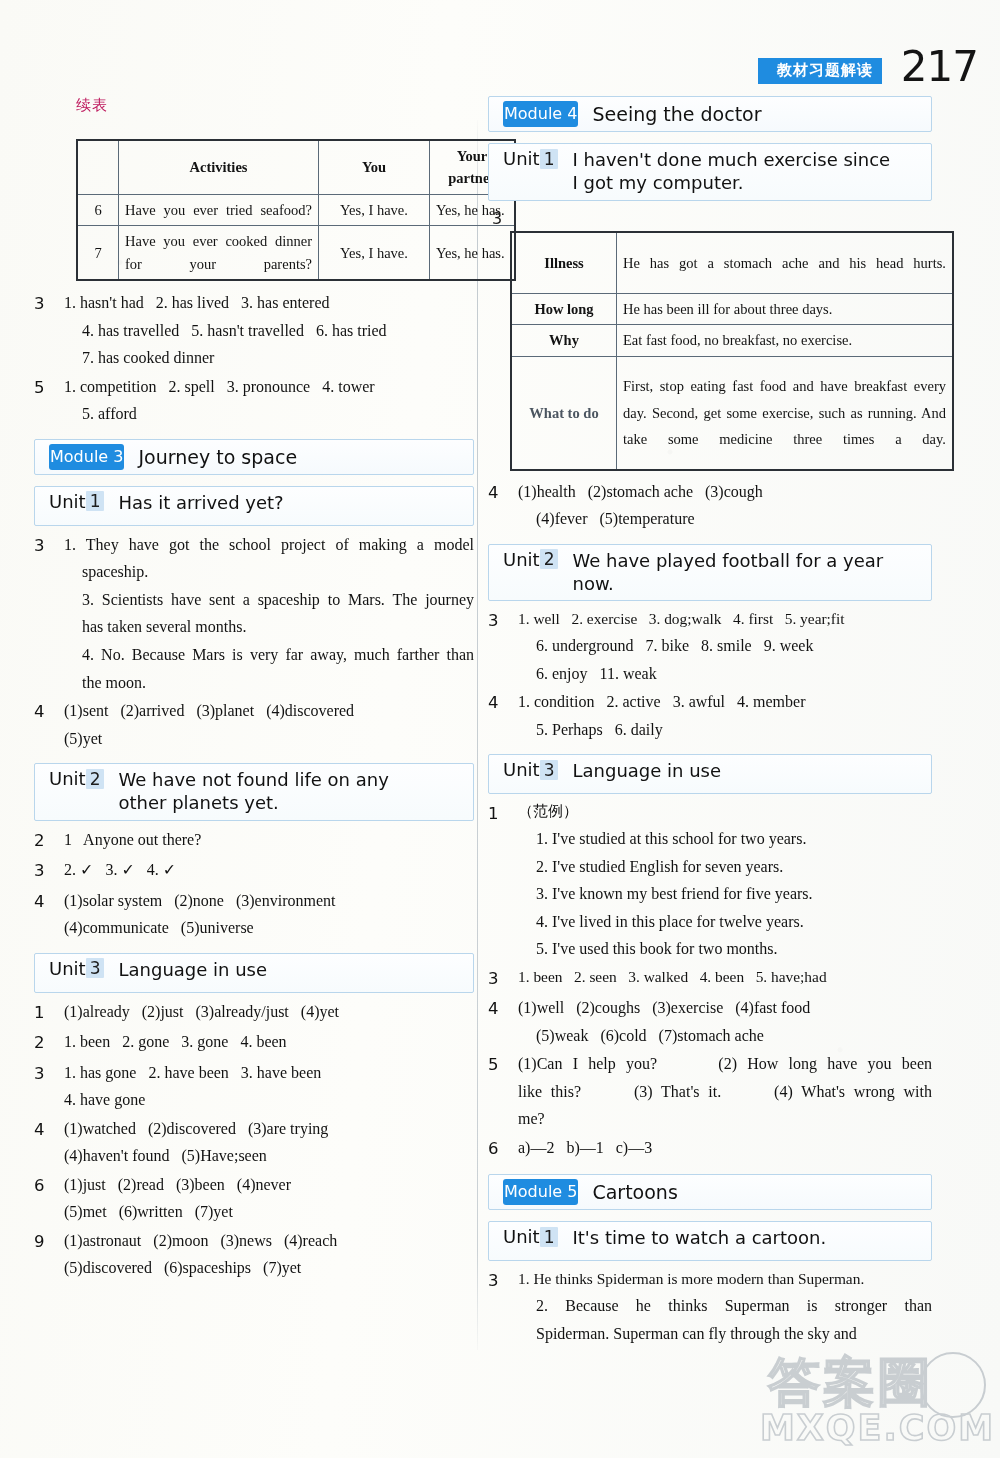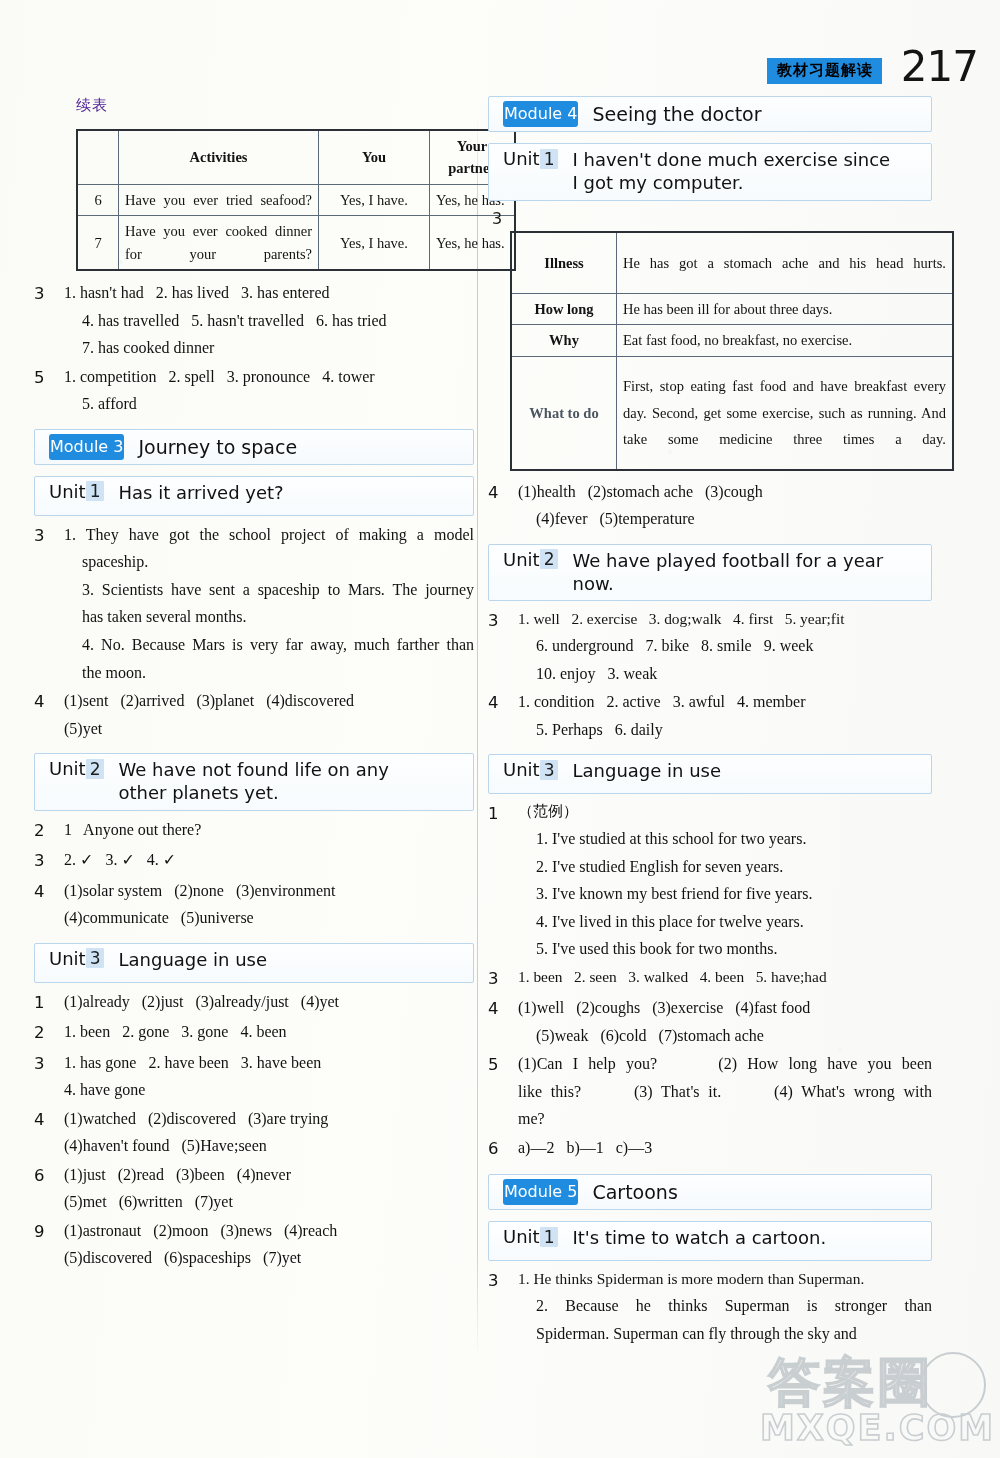--- a/index.html
+++ b/index.html
@@ -23,25 +23,25 @@
     pointer-events:none;
   }
   .page{position:absolute;inset:0;}
 
   
   .pg-header{
     position:absolute;left:0;right:0;top:52px;height:46px;
   }
   .hdr-badge{
     position:absolute;right:118px;top:6px;
-    background:#1f8ce0;color:#000000;
+    background:#1f8ce0;color:#ffffff;
     font-family:"DejaVu Sans", sans-serif;
     font-size:15px;font-weight:bold;
     letter-spacing:1px;
-    padding:3px 9px 4px 10px;
+    padding:3px 9px 4px 19px;
     line-height:1.25;
   }
   .hdr-page-no{
     position:absolute;right:22px;top:-10px;
     font-family:"DejaVu Sans", sans-serif;
     font-size:42px;font-weight:normal;color:#141414;
     letter-spacing:-1px;
   }
 
   
@@ -49,22 +49,22 @@
   .col-left{left:34px;width:440px;}
   .col-right{left:488px;width:444px;}
   .col-divider{
     position:absolute;left:477px;top:120px;width:1px;height:1230px;
     background:linear-gradient(to bottom, rgba(90,110,130,0.02), rgba(90,110,130,0.35) 8%, rgba(90,110,130,0.30) 92%, rgba(90,110,130,0.03));
   }
 
   
   .cont-label{
     font-family:"DejaVu Sans", sans-serif;
-    font-size:15px;color:#4c1d95;
-    margin:0 0 14px 42px;letter-spacing:1px;
+    font-size:15px;color:#be185d;
+    margin:0 0 24px 42px;letter-spacing:1px;
   }
 
   
   table.bk{
     border-collapse:collapse;
     width:100%;
     font-family:"Liberation Serif", serif;
     color:#131313;
   }
   table.bk td,table.bk th{
@@ -432,21 +432,21 @@
         <span class="unit-num">2</span>
       </span>
       <span class="unit-title">We have played football for a year now.</span>
     </div>
 
     <div class="ans">
       <div class="ans-no">3</div>
       <div class="ans-body">
         <div class="ln" style="font-size:15.4px">1. well   2. exercise   3. dog;walk   4. first   5. year;fit</div>
         <div class="ln ind">6. underground   7. bike   8. smile   9. week</div>
-        <div class="ln ind">10. enjoy   3. weak</div>
+        <div class="ln ind">6. enjoy   11. weak</div>
       </div>
     </div>
     <div class="ans">
       <div class="ans-no">4</div>
       <div class="ans-body">
         <div class="ln">1. condition   2. active   3. awful   4. member</div>
         <div class="ln ind">5. Perhaps   6. daily</div>
       </div>
     </div>
 

